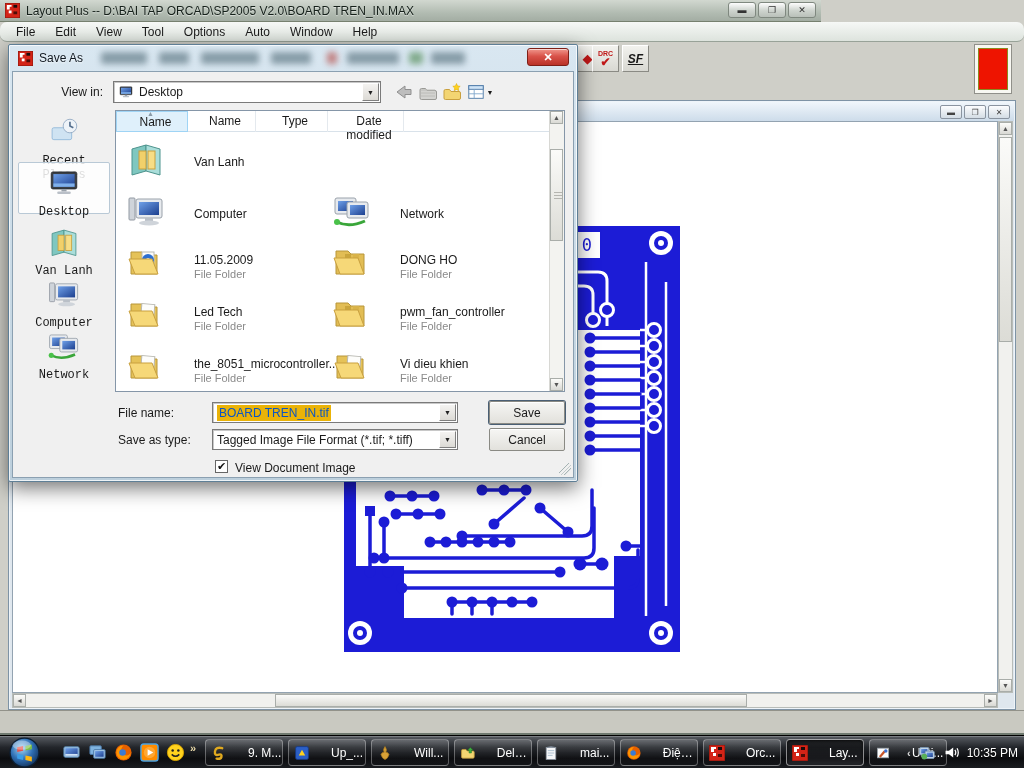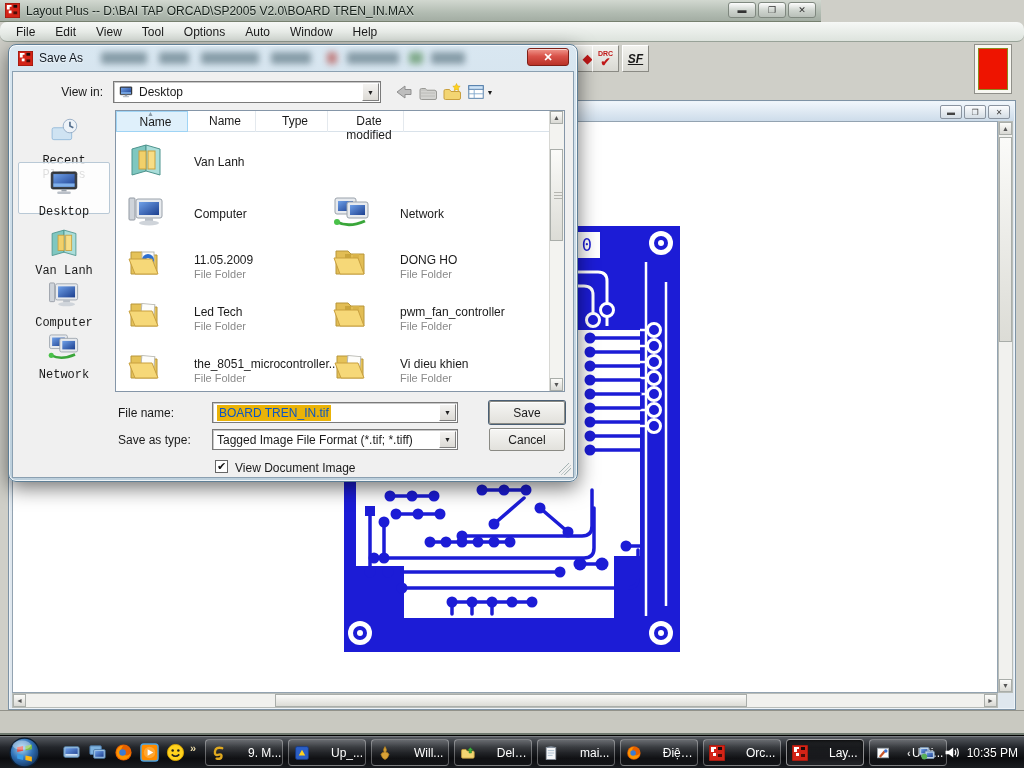--- a/index.html
+++ b/index.html
@@ -53,21 +53,21 @@
 
   
   #pcb { left:344px; top:226px; }
 
   
   #statusstrip { left:0; top:710px; width:1024px; height:25px; background:#c9c9c1;
     border-top:1px solid #92928a; border-bottom:2px solid #6f796f; }
 
   
   #dlg { left:8px; top:44px; width:570px; height:438px;
-    background:linear-gradient(#d9e7f1,#bccfdc); border:1px solid #5f7f96; border-radius:8px;
+    background:linear-gradient(#d9e7f1,#bccfdc); border:1px solid #5f7f96; border-radius:2px;
     box-shadow:0 6px 20px rgba(0,0,0,.55), inset 0 0 0 1px rgba(255,255,255,.75); z-index:50; }
   #dlgbar { position:absolute; left:0; top:0; right:0; height:26px; overflow:hidden;
     display:flex; align-items:center; padding-left:9px; border-radius:6px 6px 0 0; }
   #dlgbar .dtext { margin-left:6px; color:#101820; text-shadow:0 1px 2px rgba(255,255,255,.8); position:relative; z-index:2;}
   .blurblob { position:absolute; top:7px; height:12px; background:#45606c; filter:blur(3px); opacity:.55; border-radius:2px; }
   #dlgclose { position:absolute; right:8px; top:3px; width:42px; height:18px; border-radius:3px;
     background:linear-gradient(#f0988d,#d9534a 45%,#b93228); border:1px solid #7e2018;
     color:#fff; font-size:11px; font-weight:bold; display:flex; align-items:center; justify-content:center;
     box-shadow:inset 0 1px 0 rgba(255,255,255,.6); z-index:3; }
   #dlgbody { position:absolute; left:3px; right:3px; top:26px; bottom:3px;

